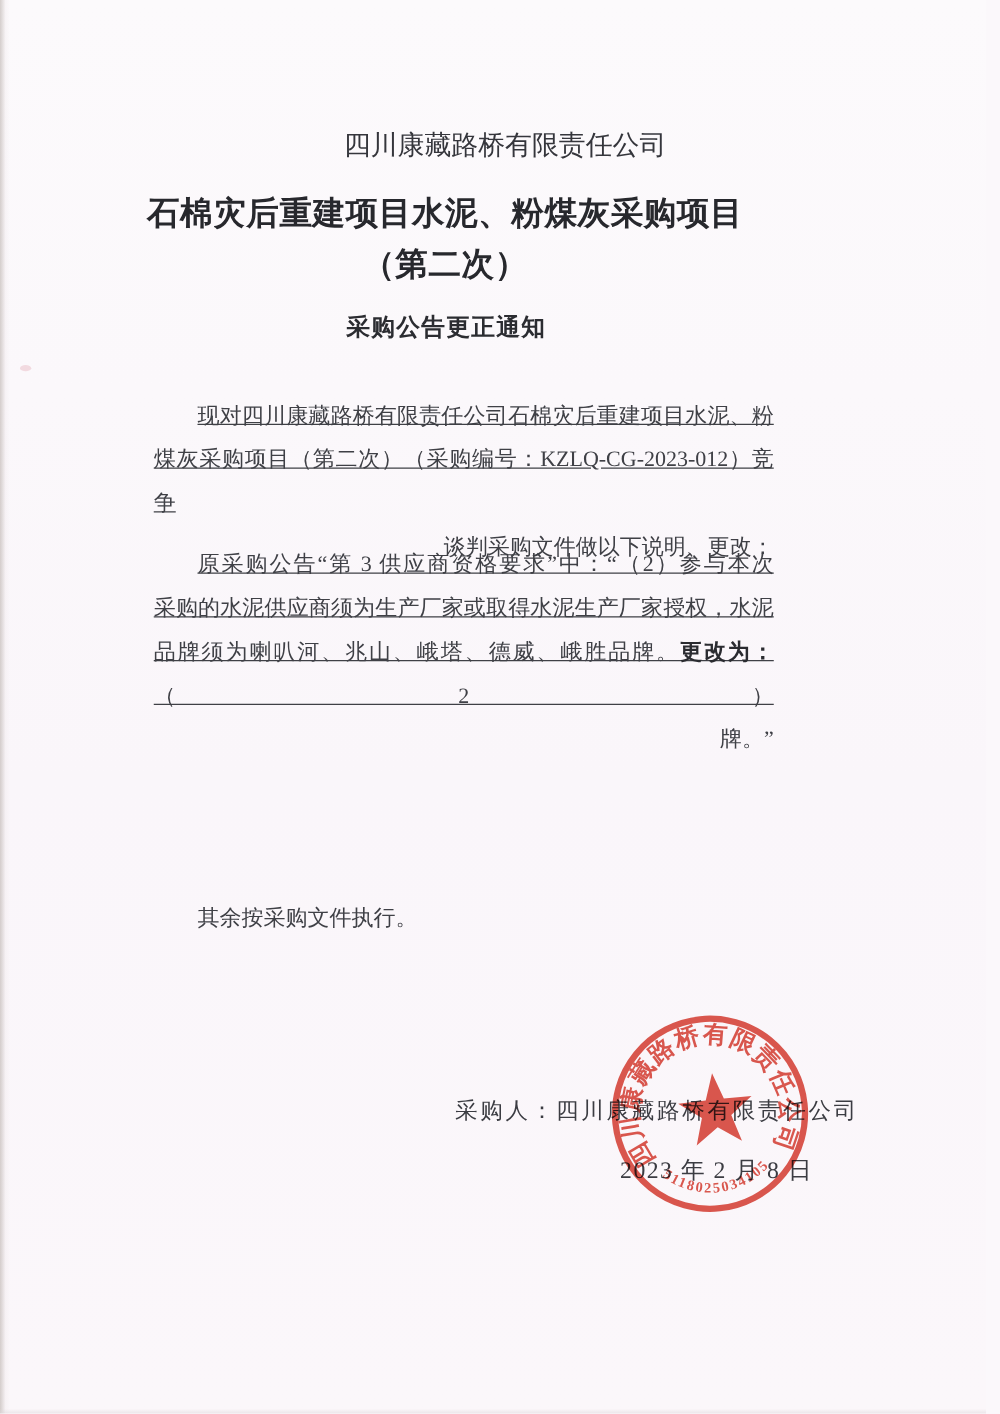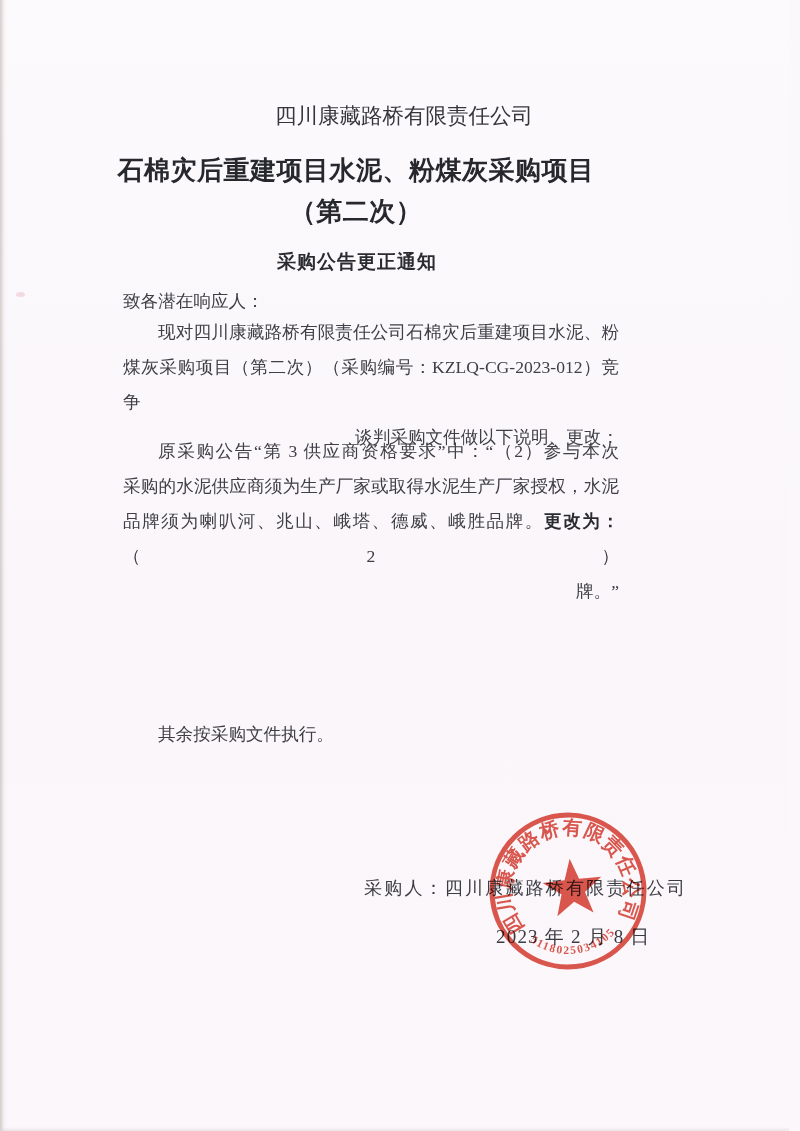--- a/index.html
+++ b/index.html
@@ -19,21 +19,21 @@
     font-size:21.5px;color:#35363c;transform:translateX(4px);}
   .title{position:absolute;top:150px;left:0;width:800px;text-align:center;
     font-weight:bold;font-size:26px;line-height:41px;color:#27282d;
     letter-spacing:.5px;transform:translateX(-44px);}
   .subtitle{position:absolute;top:249px;left:0;width:800px;text-align:center;
     font-weight:bold;font-size:19px;color:#2b2c31;letter-spacing:1px;transform:translateX(-43px);}
   .greeting{position:absolute;left:123px;top:284px;font-size:17.6px;line-height:34px;}
   .para{position:absolute;left:123px;width:496px;font-size:17.6px;line-height:35px;}
   .p1{top:315px}
   .p2{top:434px}
-  .jline{text-align:justify;text-align-last:justify;}
+  .jline{text-align:justify;text-align-last:justify;text-decoration:underline;}
   .ind{padding-left:35px;}
   .lline{text-align:right;}
   .b{font-weight:bold;color:#2a2b30;}
   .closing{position:absolute;left:123px;top:717px;font-size:17.6px;line-height:35px;padding-left:35px;text-align:right;}
   .signature{position:absolute;left:364px;top:871px;font-size:18px;letter-spacing:2.2px;line-height:35px;color:#3b3c42;}
   .date{position:absolute;left:496px;top:922px;font-size:19px;letter-spacing:1.2px;line-height:30px;color:#3b3c42;}
   .seal{position:absolute;left:458px;top:781px;width:220px;height:220px;
     transform:rotate(-6deg);mix-blend-mode:multiply;opacity:.83;}
   .seal text{font-family:"Liberation Serif","DejaVu Serif",serif;}
 </style>
@@ -47,21 +47,20 @@
 
   <div class="company">四川康藏路桥有限责任公司</div>
 
   <div class="title">
     <div>石棉灾后重建项目水泥、粉煤灰采购项目</div>
     <div>（第二次）</div>
   </div>
 
   <div class="subtitle">采购公告更正通知</div>
 
-  <div class="greeting">致各潜在响应人：</div>
 
   <div class="para p1">
     <div class="jline ind">现对四川康藏路桥有限责任公司石棉灾后重建项目水泥、粉</div>
     <div class="jline">煤灰采购项目（第二次）（采购编号：KZLQ-CG-2023-012）竞争</div>
     <div class="lline">谈判采购文件做以下说明、更改：</div>
   </div>
 
   <div class="para p2">
     <div class="jline ind">原采购公告“第 3 供应商资格要求”中：“（2）参与本次</div>
     <div class="jline">采购的水泥供应商须为生产厂家或取得水泥生产厂家授权，水泥</div>

